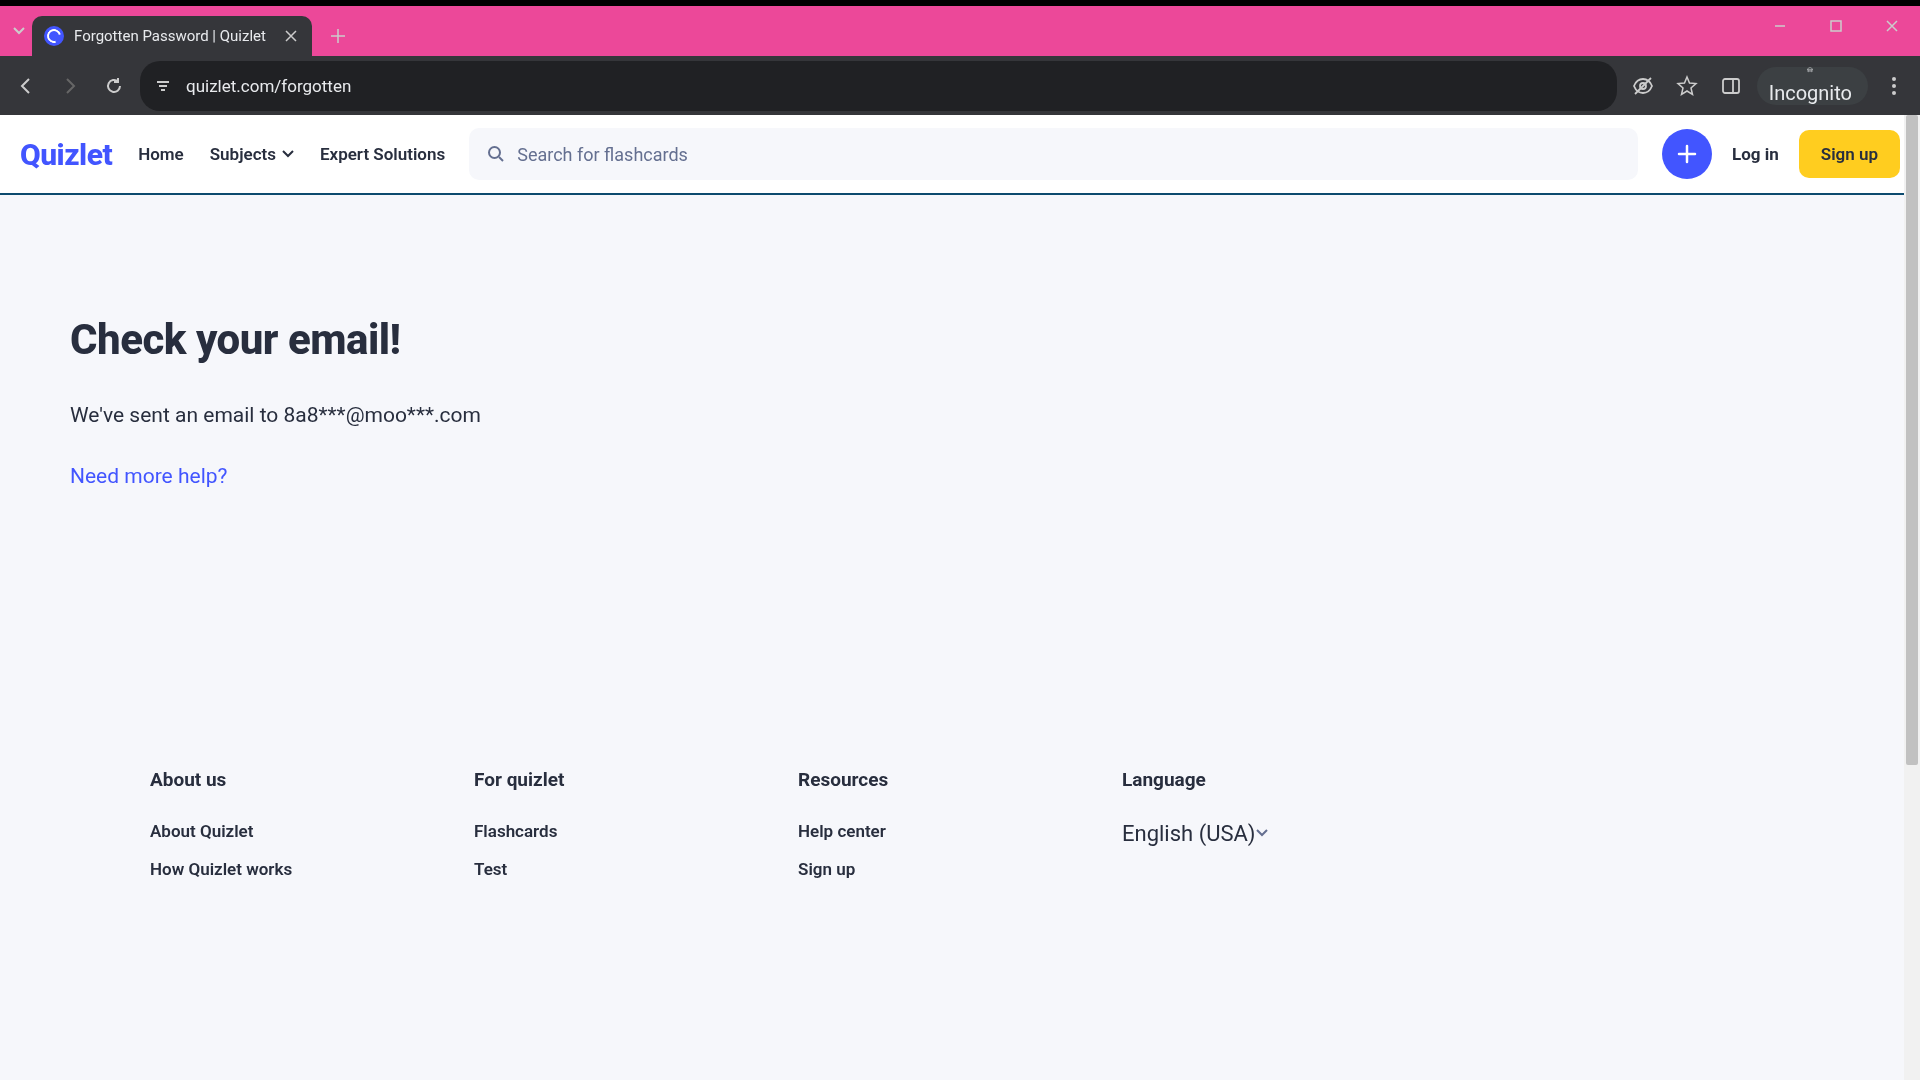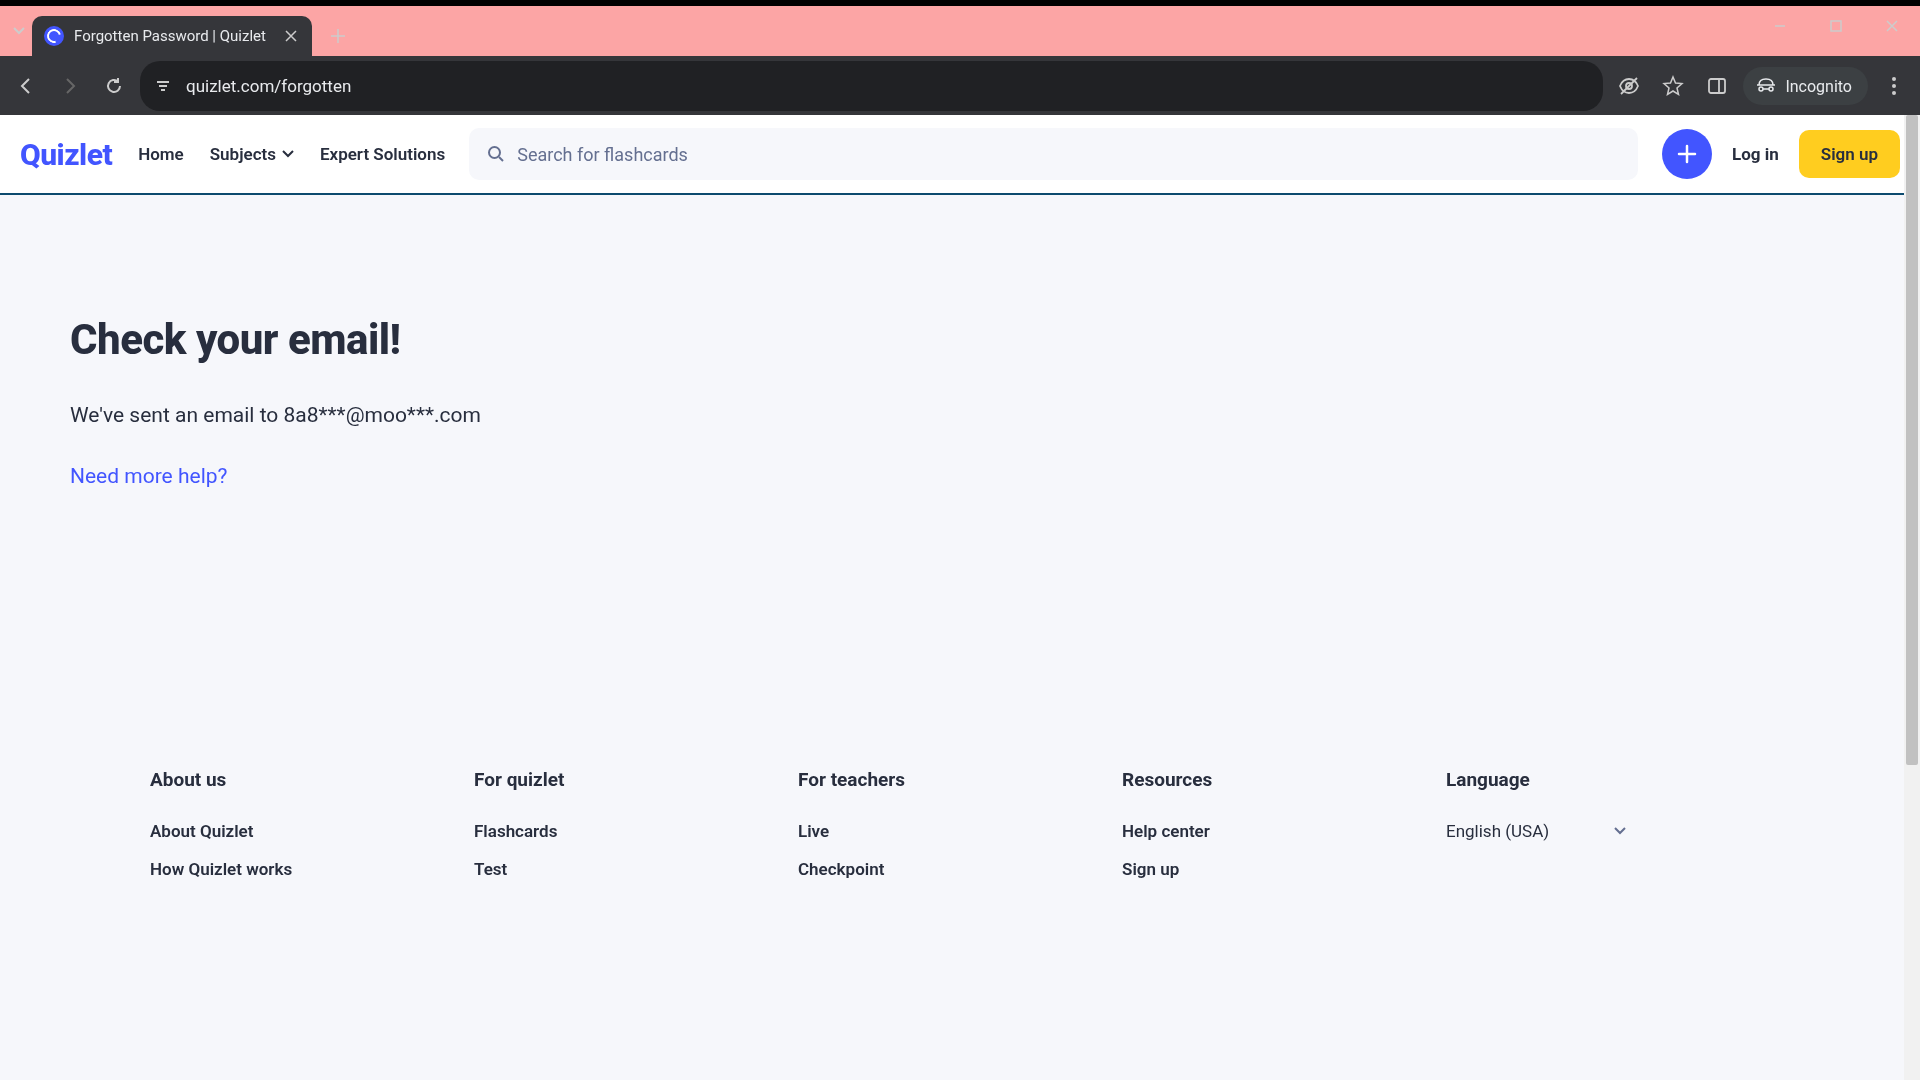--- a/index.html
+++ b/index.html
@@ -19,21 +19,21 @@
       height: 115px;
     }
     .title-bar-top {
       height: 6px;
       background: #000;
     }
     .tab-bar {
       height: 50px;
       display: flex;
       align-items: center;
-      background: #fca5a5;
+      background: #ec4899;
       padding-left: 8px;
       position: relative;
     }
     .tab-dropdown {
       width: 22px;
       height: 22px;
       display: flex;
       align-items: center;
       justify-content: center;
       color: #ccc;
@@ -161,22 +161,23 @@
       cursor: pointer;
     }
     .incognito-badge {
       display: flex;
       align-items: center;
       background: #3c4043;
       border-radius: 20px;
       height: 38px;
       padding: 0 16px 0 12px;
       color: #e8eaed;
-      font-size: 16px;
+      font-size: 20px;
       gap: 8px;
+      flex-direction: column;
     }
 
     
     .page {
       background: #f6f7fb;
       height: 965px;
       overflow-y: auto;
       position: relative;
     }
     .scrollbar-track {
@@ -314,22 +315,21 @@
       display: block;
       font-size: 17px;
       color: #282e3e;
       margin-bottom: 18px;
       cursor: pointer;
       font-weight: 600;
     }
     .lang-select {
       display: flex;
       align-items: center;
-      justify-content: space-between;
-      font-size: 17px;
+      font-size: 22px;
       color: #282e3e;
       cursor: pointer;
       width: 180px;
     }
     svg { display: block; }
   </style>
 </head>
 <body>
 
 <div class="browser-chrome">
@@ -475,25 +475,20 @@
       <h4>About us</h4>
       <a>About Quizlet</a>
       <a>How Quizlet works</a>
     </div>
     <div class="footer-col">
       <h4>For quizlet</h4>
       <a>Flashcards</a>
       <a>Test</a>
     </div>
     <div class="footer-col">
-      <h4>For teachers</h4>
-      <a>Live</a>
-      <a>Checkpoint</a>
-    </div>
-    <div class="footer-col">
       <h4>Resources</h4>
       <a>Help center</a>
       <a>Sign up</a>
     </div>
     <div class="footer-col">
       <h4>Language</h4>
       <div class="lang-select">
         <span>English (USA)</span>
         <svg width="12" height="8" viewBox="0 0 12 8">
             <path d="M1 1 L6 6 L11 1" stroke="#646f90" stroke-width="2" fill="none"></path>

